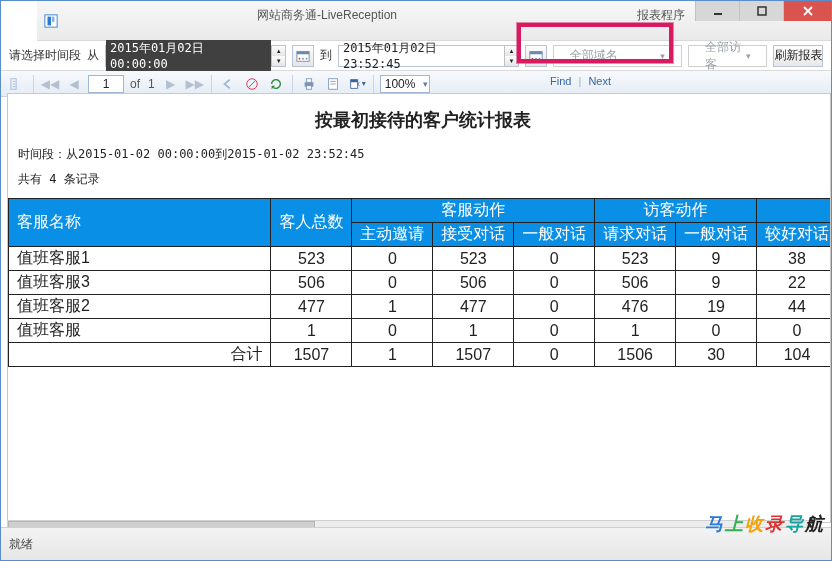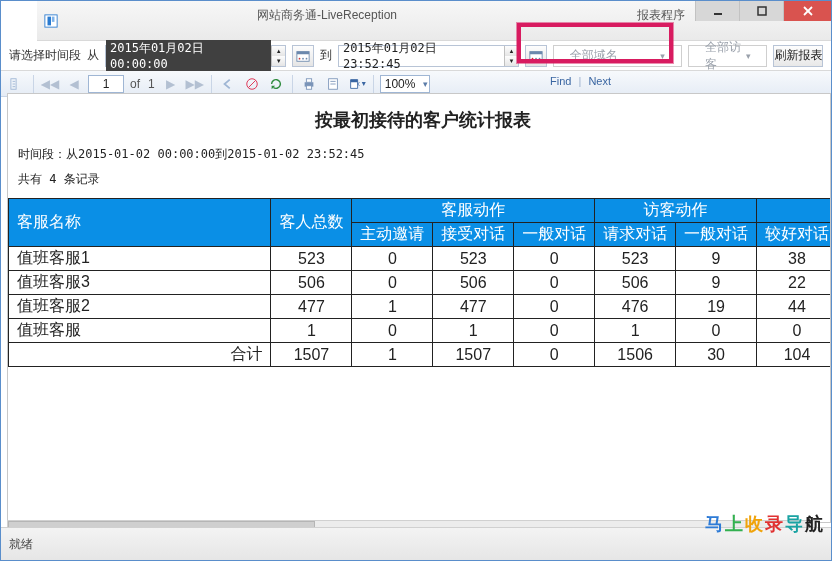--- a/index.html
+++ b/index.html
@@ -61,21 +61,21 @@
   table.rpt tr.total td.name { text-align:right; padding-right:8px;margin-top:6px;}
   .col-name { width:240px;}
   .col-n { width:74px;}
 
   .hscroll { position:absolute; left:6px; right:14px; bottom:2px; height:16px; background:#ececec; border:1px solid #d0d0d0;}
   .hscroll .thumb { position:absolute; left:0; top:0; bottom:0; width:38%; background:#cfcfcf; border:1px solid #b5b5b5;}
 
   
   .statusbar { position:absolute; left:0; right:0; bottom:0; height:22px; background:linear-gradient(#f3f3f3,#e6e6e6); border-top:1px solid #d0d0d0; display:flex; align-items:center; padding:16px 8px; color:#444;}
 
-  .watermark { position:absolute; right:6px; bottom:24px; font-size:18px; font-weight:bold; letter-spacing:2px; pointer-events:none; }
+  .watermark { position:absolute; right:6px; bottom:24px; font-size:18px; font-style:italic; font-weight:bold; letter-spacing:2px; pointer-events:none; }
   .watermark span:nth-child(1){color:#2e7bd6;}
   .watermark span:nth-child(2){color:#33b050;}
   .watermark span:nth-child(3){color:#f0a30a;}
   .watermark span:nth-child(4){color:#e03131;}
   .watermark span:nth-child(5){color:#1aa3a3;}
 
   svg.icon16 { width:14px; height:14px; }
 </style>
 </head>
 <body>

